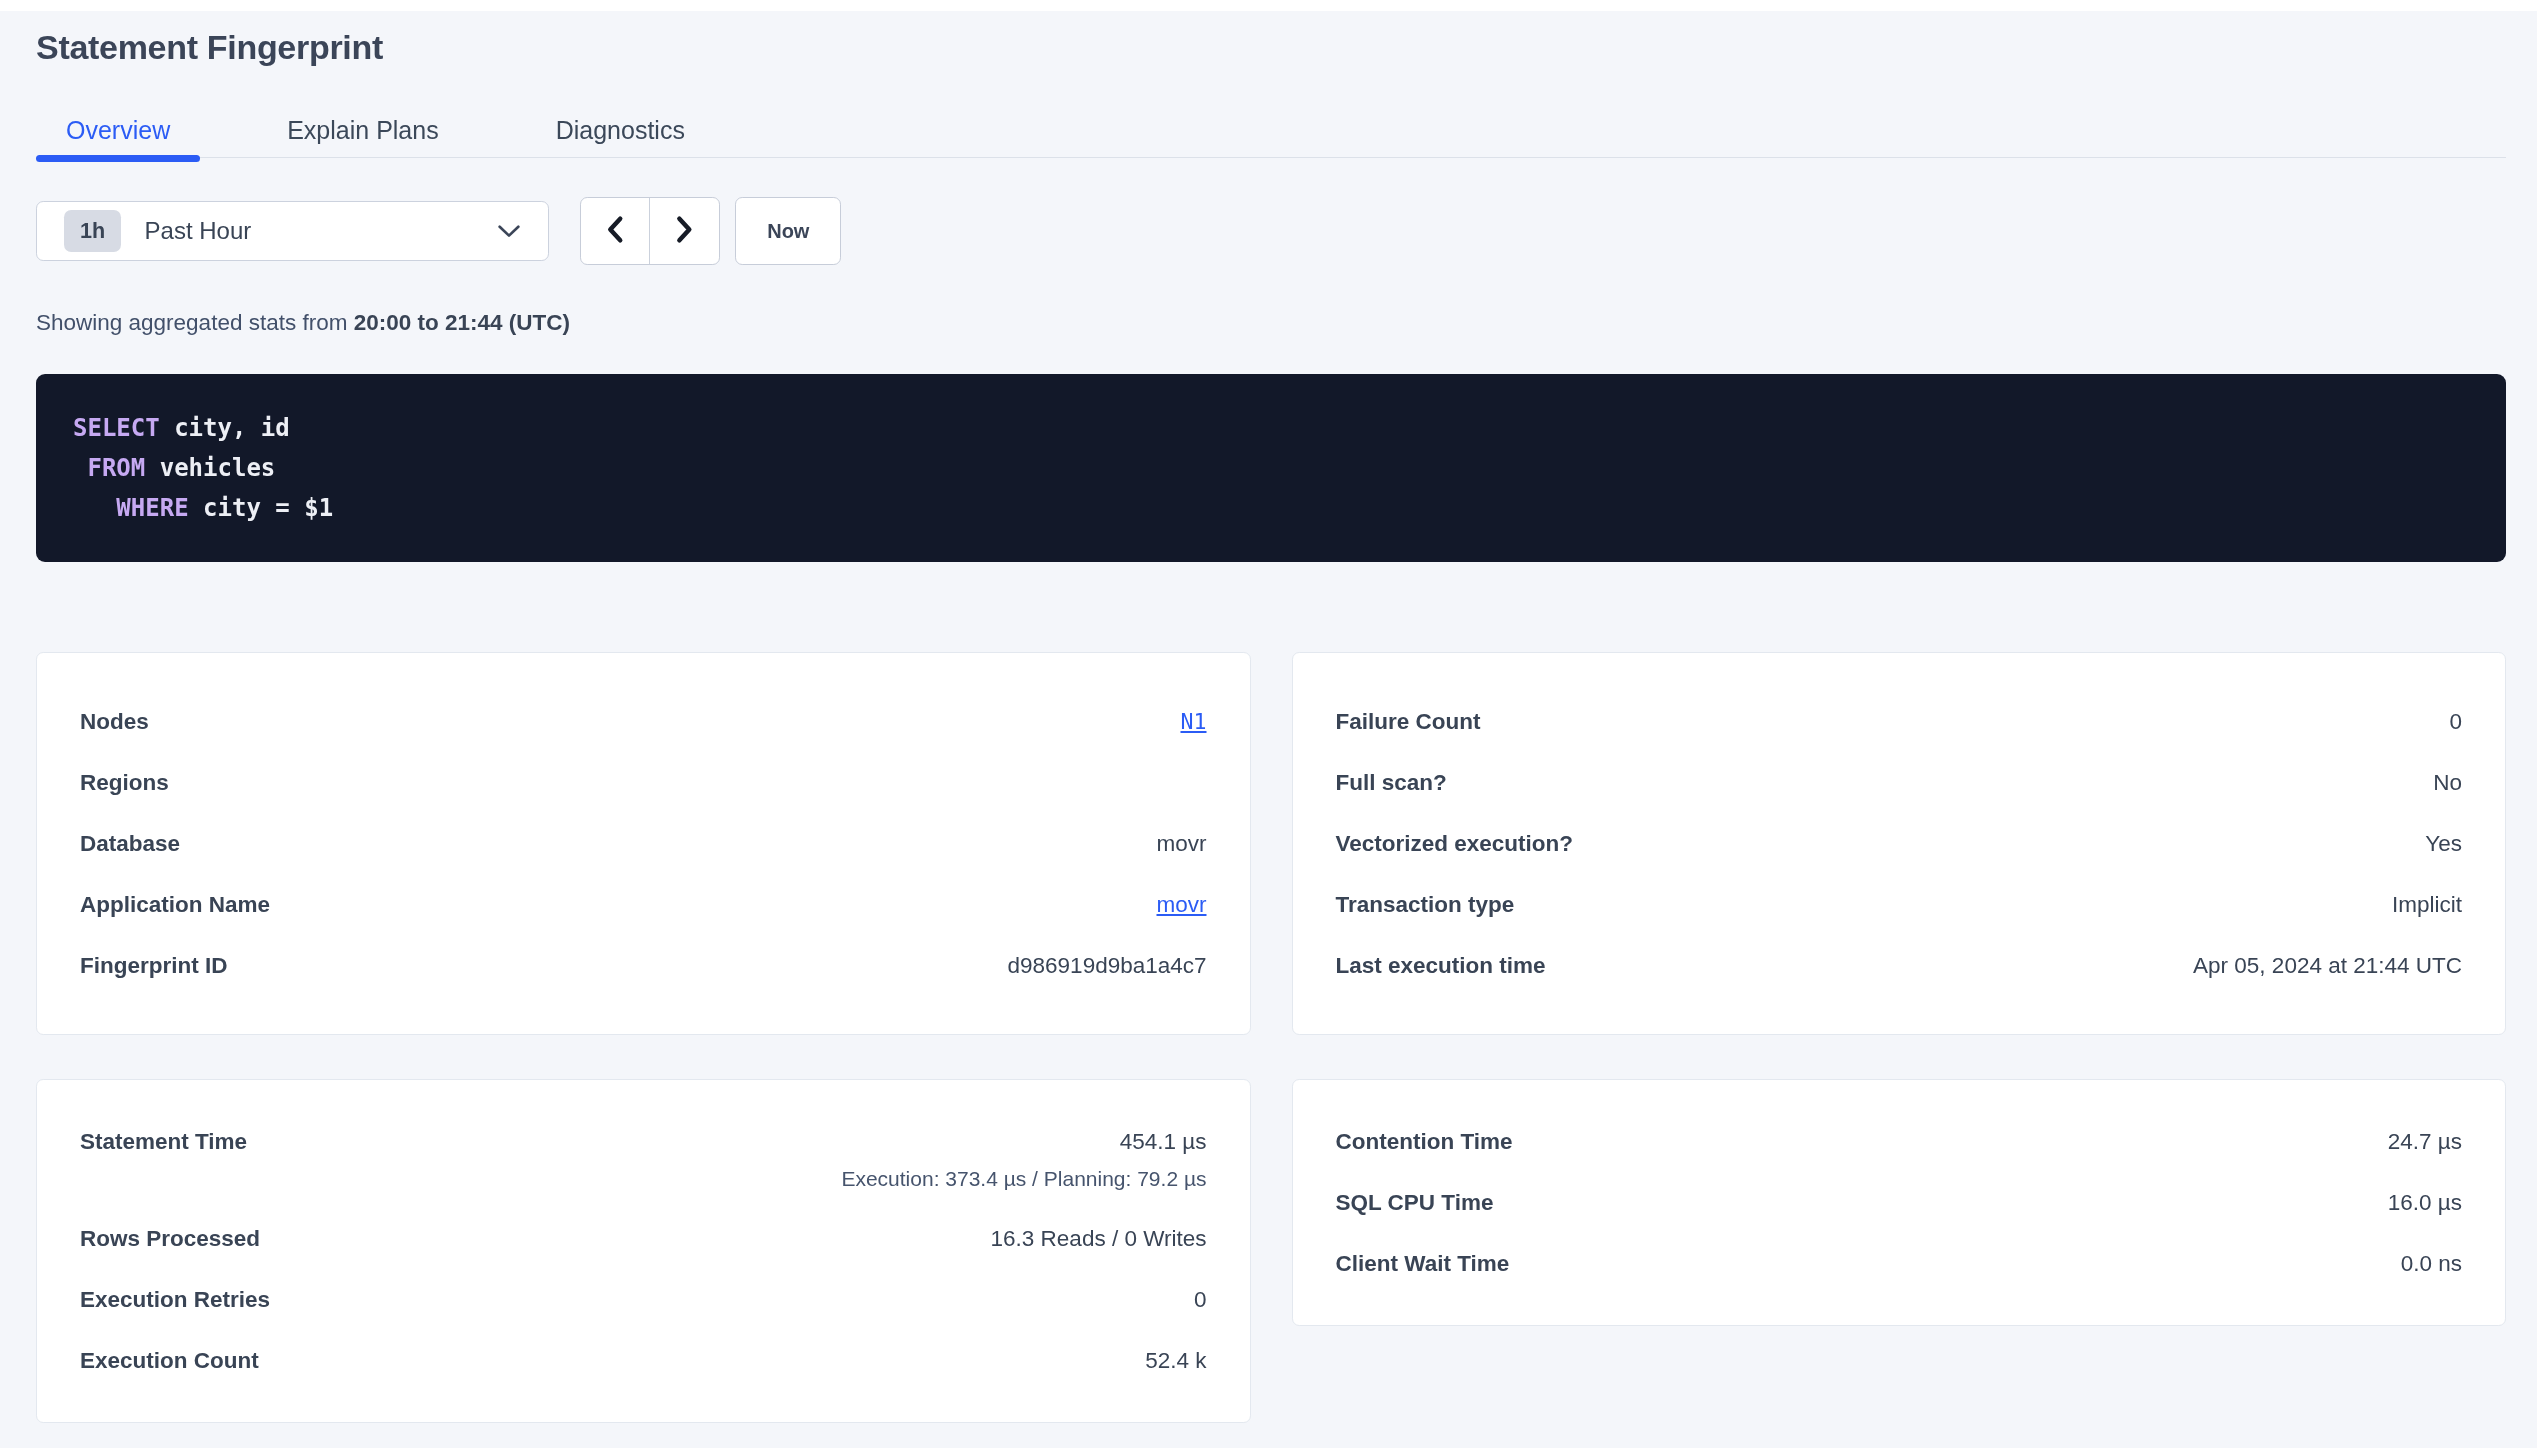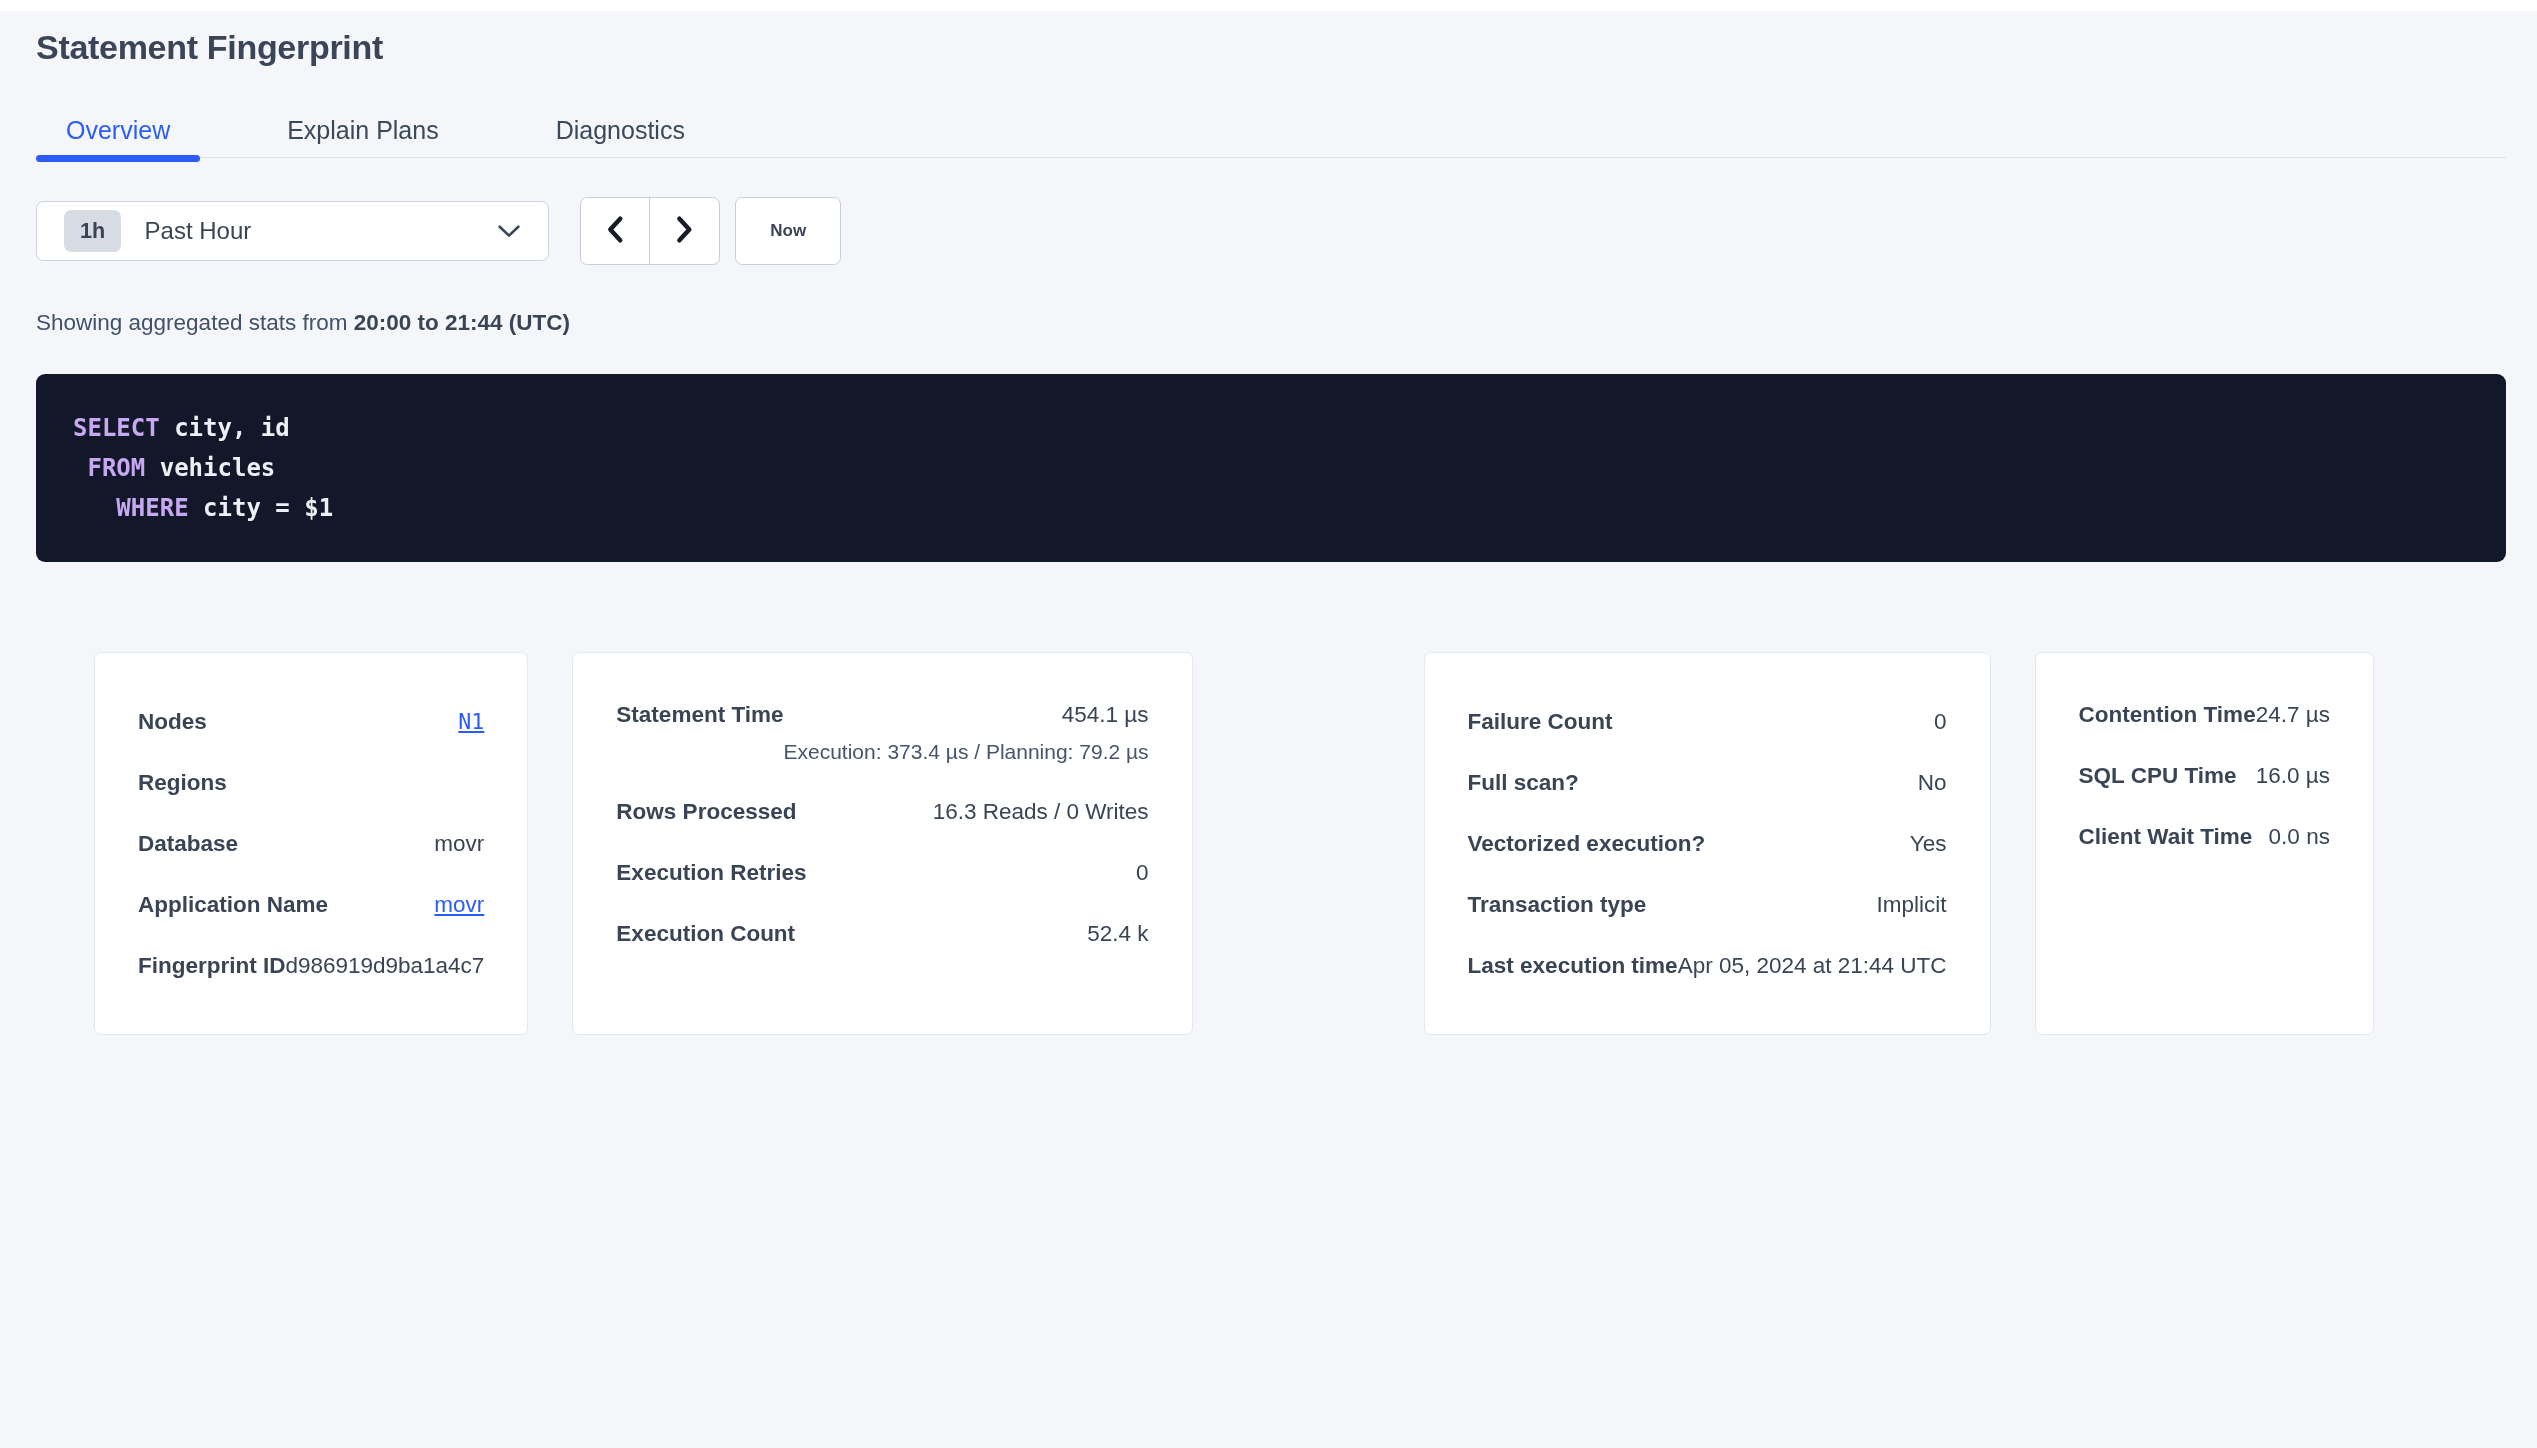--- a/index.html
+++ b/index.html
@@ -71,21 +71,21 @@
   .pager-btn{
     width:69px;height:100%;
     display:flex;align-items:center;justify-content:center;
     background:none;border:none;cursor:pointer;padding:0;
   }
   .pager-btn.prev{border-right:0.9px solid #cbd1dc;}
   .now-btn{
     margin-left:15.3px;width:106px;height:68px;
     background:#fff;border:0.9px solid var(--btn-border);border-radius:7.2px;
     font-family:"Liberation Sans",sans-serif;
-    font-size:17px;font-weight:700;color:#3b4558;
+    font-size:20px;font-weight:700;color:#3b4558;
     cursor:pointer;
   }
 
   
   .caption{margin-top:45px;font-size:22.5px;color:#42506a;}
   .caption b{font-weight:700;color:#394455;}
 
   
   .sql-box{
     margin-top:38px;
@@ -94,21 +94,21 @@
     padding:34px 37px;
     font-family:"DejaVu Sans Mono","Liberation Mono",monospace;
     font-size:24px;line-height:40px;font-weight:700;
     color:var(--sql-text);
     white-space:pre;
   }
   .sql-box .keyword{color:var(--sql-keyword);}
 
   
   .cards{display:flex;gap:41px;margin-top:90px;align-items:flex-start;}
-  .col{flex:1;display:flex;flex-direction:row;gap:44px;justify-content:center;}
+  .col{flex:1;display:flex;flex-direction:column;gap:44px;justify-content:center;}
   .card{
     background:#fff;border:0.9px solid var(--card-border);border-radius:7.2px;
     padding:38px 43px;
   }
   .card.small{padding:31px 43px;}
   .row{
     height:61px;
     display:flex;align-items:center;justify-content:space-between;
     font-size:22.5px;
   }

